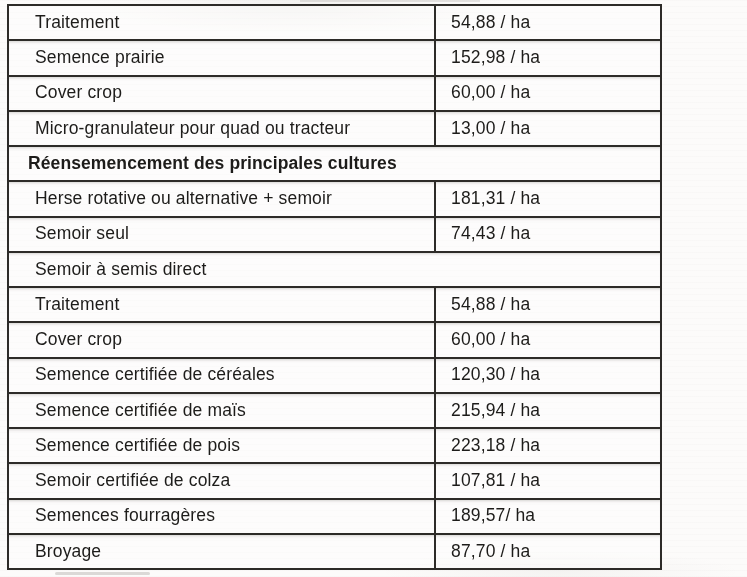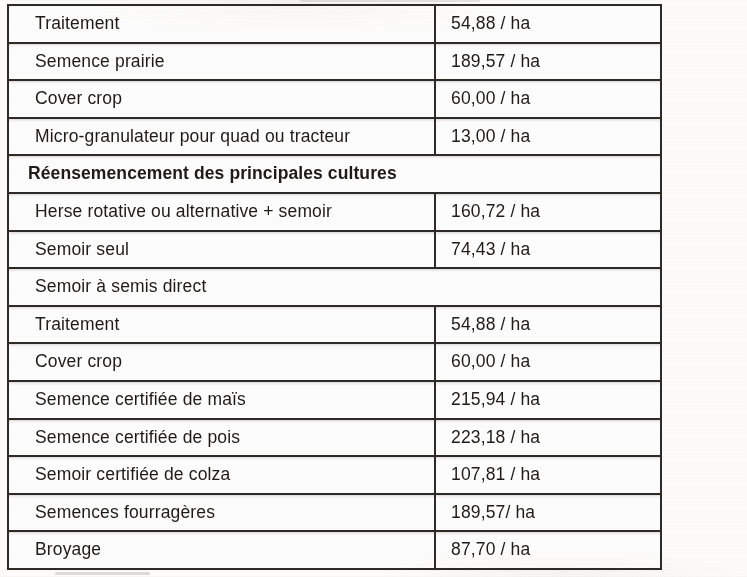--- a/index.html
+++ b/index.html
@@ -96,40 +96,40 @@
 
   <div class="price-table">
 
     <div class="row">
       <div class="cell cell-label">Traitement</div>
       <div class="cell cell-value">54,88 / ha</div>
     </div>
 
     <div class="row">
       <div class="cell cell-label">Semence prairie</div>
-      <div class="cell cell-value">189,57 / ha</div>
+      <div class="cell cell-value">152,98 / ha</div>
     </div>
 
     <div class="row">
       <div class="cell cell-label">Cover crop</div>
       <div class="cell cell-value">60,00 / ha</div>
     </div>
 
     <div class="row">
       <div class="cell cell-label">Micro-granulateur pour quad ou tracteur</div>
       <div class="cell cell-value">13,00 / ha</div>
     </div>
 
     <div class="row row-section">
       <div class="cell cell-section">Réensemencement des principales cultures</div>
     </div>
 
     <div class="row">
       <div class="cell cell-label">Herse rotative ou alternative + semoir</div>
-      <div class="cell cell-value">160,72 / ha</div>
+      <div class="cell cell-value">181,31 / ha</div>
     </div>
 
     <div class="row">
       <div class="cell cell-label">Semoir seul</div>
       <div class="cell cell-value">74,43 / ha</div>
     </div>
 
     <div class="row">
       <div class="cell cell-label">Semoir à semis direct</div>
     </div>
@@ -137,20 +137,24 @@
     <div class="row">
       <div class="cell cell-label">Traitement</div>
       <div class="cell cell-value">54,88 / ha</div>
     </div>
 
     <div class="row">
       <div class="cell cell-label">Cover crop</div>
       <div class="cell cell-value">60,00 / ha</div>
     </div>
 
+    <div class="row">
+      <div class="cell cell-label">Semence certifiée de céréales</div>
+      <div class="cell cell-value">120,30 / ha</div>
+    </div>
 
     <div class="row">
       <div class="cell cell-label">Semence certifiée de maïs</div>
       <div class="cell cell-value">215,94 / ha</div>
     </div>
 
     <div class="row">
       <div class="cell cell-label">Semence certifiée de pois</div>
       <div class="cell cell-value">223,18 / ha</div>
     </div>

